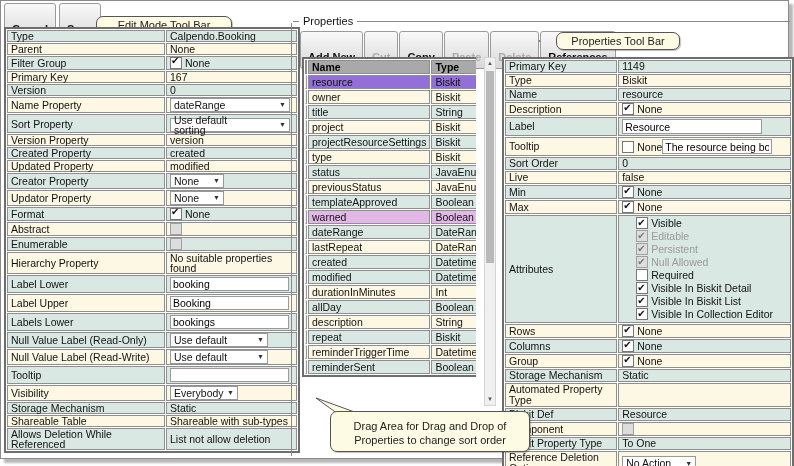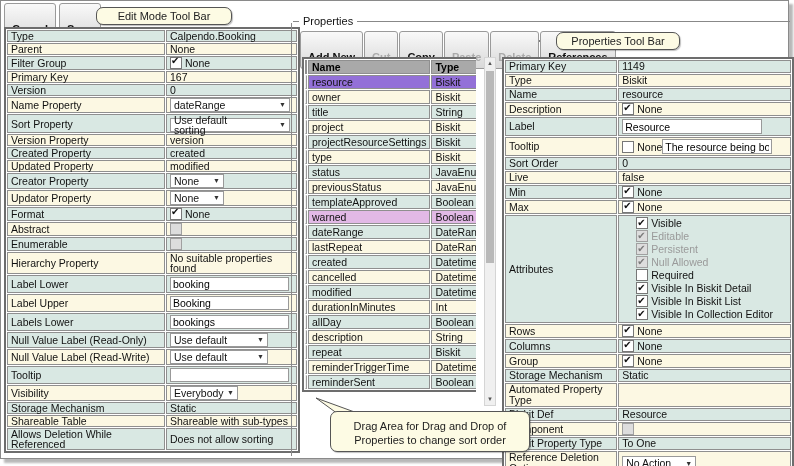--- a/index.html
+++ b/index.html
@@ -12,21 +12,21 @@
        background:linear-gradient(#f9f9f9,#d9d9d9);border:1px solid #9a9a9a;border-radius:3px;
        font-weight:bold;font-size:11px;color:#111;cursor:default;}
   .btn.dis{color:#aaa;}
   #edit-toolbar{position:absolute;left:4px;top:3px;}
   #props-toolbar{position:absolute;left:300px;top:31px;}
   #props-toolbar .btn{margin-right:1px;}
 
   
   .callout{position:absolute;background:var(--callout);border:1px solid #555;border-radius:7px;
            text-align:center;font-size:11px;color:#222;box-shadow:1px 1px 1px rgba(0,0,0,.25);}
-  #callout-edit{left:96px;top:7px;width:134px;height:16px;line-height:16px;}
+  #callout-edit{left:96px;top:16px;width:134px;height:16px;line-height:16px;}
   #callout-props{left:556px;top:32px;width:122px;height:16px;line-height:16px;}
   #callout-drag{left:330px;top:411px;width:198px;height:32px;line-height:14px;padding-top:7px;}
 
   
   .kv{display:table;border:2px solid #6d6d6d;border-collapse:separate;border-spacing:1px;background:#fff;}
   .kv-row{display:table-row;}
   .kv-cell{display:table-cell;border:1px solid #8f8f8f;padding:0 3px;vertical-align:middle;line-height:11px;font-size:10.5px;}
   .teal  .kv-cell{background:var(--teal);}
   .cream .kv-cell{background:var(--cream);}
   .sel-row .kv-cell{background:var(--purple);}
@@ -212,21 +212,21 @@
         <div class="kv-row teal">
           <div class="kv-cell lbl">Storage Mechanism</div>
           <div class="kv-cell val"><span class="vtext">Static</span></div>
         </div>
         <div class="kv-row cream">
           <div class="kv-cell lbl">Shareable Table</div>
           <div class="kv-cell val"><span class="vtext">Shareable with sub-types</span></div>
         </div>
         <div class="kv-row teal">
           <div class="kv-cell lbl">Allows Deletion While Referenced</div>
-          <div class="kv-cell val"><span class="vtext">Does not allow sorting</span></div>
+          <div class="kv-cell val"><span class="vtext">List not allow deletion</span></div>
         </div>
       </div>
     </div>
 
   <div id="vdivider"></div>
   <div id="fs-line"></div>
   <div id="fs-legend">Properties</div>
 
   <div id="props-toolbar"><span class="btn">Add New</span><span class="btn dis">Cut</span><span class="btn">Copy</span><span class="btn dis">Paste</span><span class="btn dis">Delete</span><span class="btn">References</span></div>
   <div class="callout" id="callout-props">Properties Tool Bar</div>
@@ -294,25 +294,20 @@
           <div class="kv-cell tcell">DateRange</div>
         </div>
         <div class="kv-row cream">
           <div class="kv-cell hcell handle"></div>
           <div class="kv-cell ncell">lastRepeat</div>
           <div class="kv-cell tcell">DateRange</div>
         </div>
         <div class="kv-row teal">
           <div class="kv-cell hcell handle"></div>
           <div class="kv-cell ncell">created</div>
-          <div class="kv-cell tcell">Datetime</div>
-        </div>
-        <div class="kv-row cream">
-          <div class="kv-cell hcell handle"></div>
-          <div class="kv-cell ncell">cancelled</div>
           <div class="kv-cell tcell">Datetime</div>
         </div>
         <div class="kv-row teal">
           <div class="kv-cell hcell handle"></div>
           <div class="kv-cell ncell">modified</div>
           <div class="kv-cell tcell">Datetime</div>
         </div>
         <div class="kv-row cream">
           <div class="kv-cell hcell handle"></div>
           <div class="kv-cell ncell">durationInMinutes</div>

